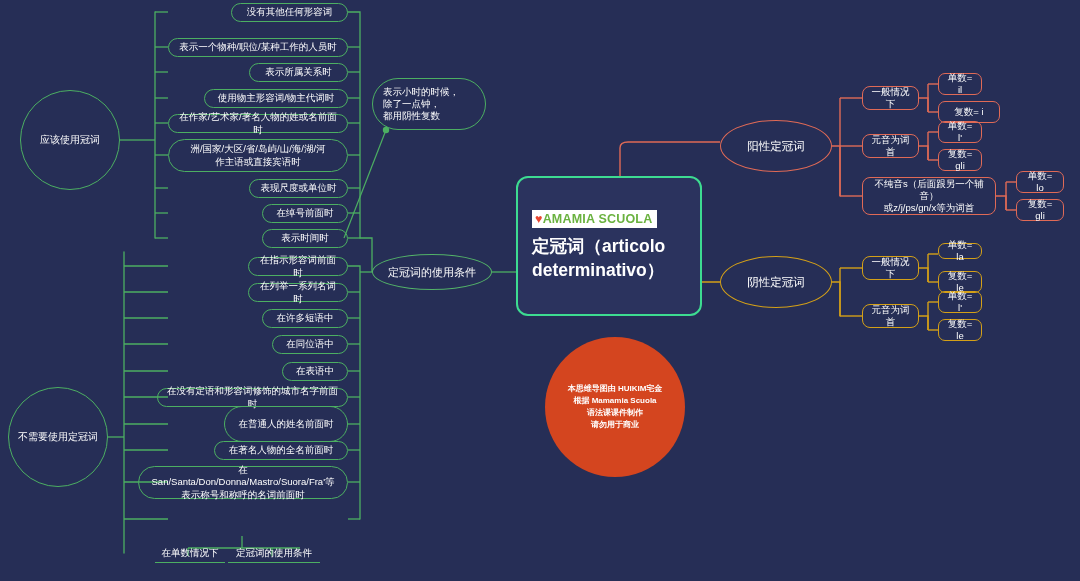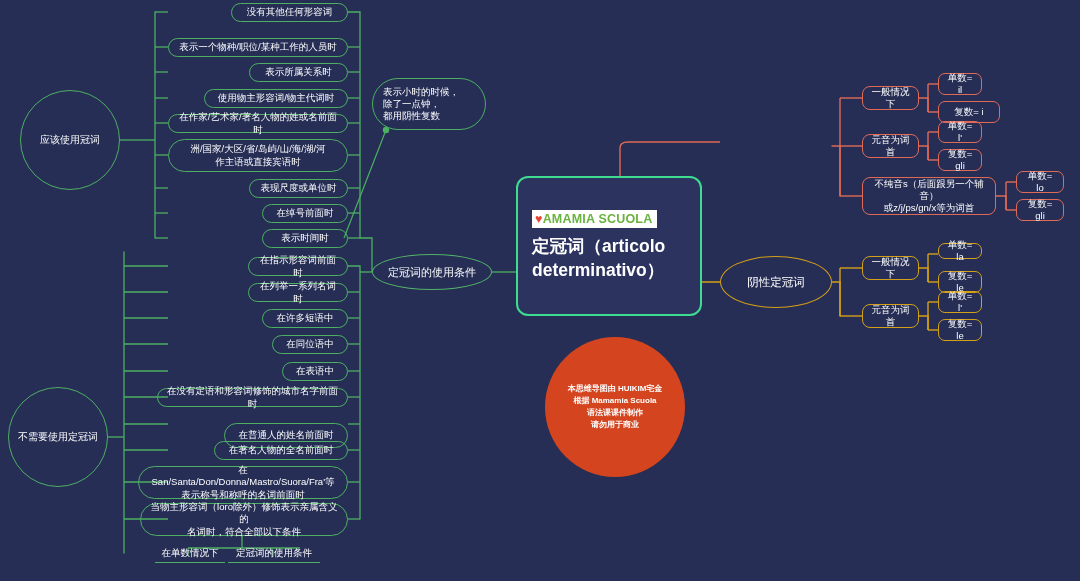--- a/index.html
+++ b/index.html
@@ -291,36 +291,36 @@
   <div class="node g-pill" style="left:248px;top:283px;width:100px;height:19px;">
     <span>在列举一系列名词时</span></div>
   <div class="node g-pill" style="left:262px;top:309px;width:86px;height:19px;">
     <span>在许多短语中</span></div>
   <div class="node g-pill" style="left:272px;top:335px;width:76px;height:19px;">
     <span>在同位语中</span></div>
   <div class="node g-pill" style="left:282px;top:362px;width:66px;height:19px;">
     <span>在表语中</span></div>
   <div class="node g-pill" style="left:157px;top:388px;width:191px;height:19px;">
     <span>在没有定语和形容词修饰的城市名字前面时</span></div>
-  <div class="node g-pill" style="left:224px;top:423px;width:124px;height:25px;">
+  <div class="node g-pill" style="left:224px;top:406px;width:124px;height:36px;">
     <span>在普通人的姓名前面时</span></div>
   <div class="node g-pill" style="left:214px;top:441px;width:134px;height:19px;">
     <span>在著名人物的全名前面时</span></div>
   <div class="node g-pill" style="left:138px;top:466px;width:210px;height:33px;">
     <span>在San/Santa/Don/Donna/Mastro/Suora/Fra'等
 表示称号和称呼的名词前面时</span></div>
-  <div class="node g-pill" style="left:140px;top:503px;width:208px;height:33px;">
-    <span>当物主形容词（loro除外）修饰表示亲属含义的
-名词时，符合全部以下条件</span></div>
 
   <div class="node g-bottom" style="left:155px;top:546px;width:70px;height:17px;">
     <span>在单数情况下</span></div>
   <div class="node g-bottom" style="left:228px;top:546px;width:92px;height:17px;">
     <span>定冠词的使用条件</span></div>
 
+  <div class="node r-ellipse" style="left:720px;top:120px;width:112px;height:52px;">
+    <span>阳性定冠词</span>
+  </div>
 
   <div class="node r-pill" style="left:862px;top:86px;width:57px;height:24px;">
     <span>一般情况下</span></div>
   <div class="node r-box" style="left:938px;top:73px;width:44px;height:22px;">
     <span>单数= il</span></div>
   <div class="node r-box" style="left:938px;top:101px;width:62px;height:22px;">
     <span>复数= i</span></div>
 
   <div class="node r-pill" style="left:862px;top:134px;width:57px;height:24px;">
     <span>元音为词首</span></div>

